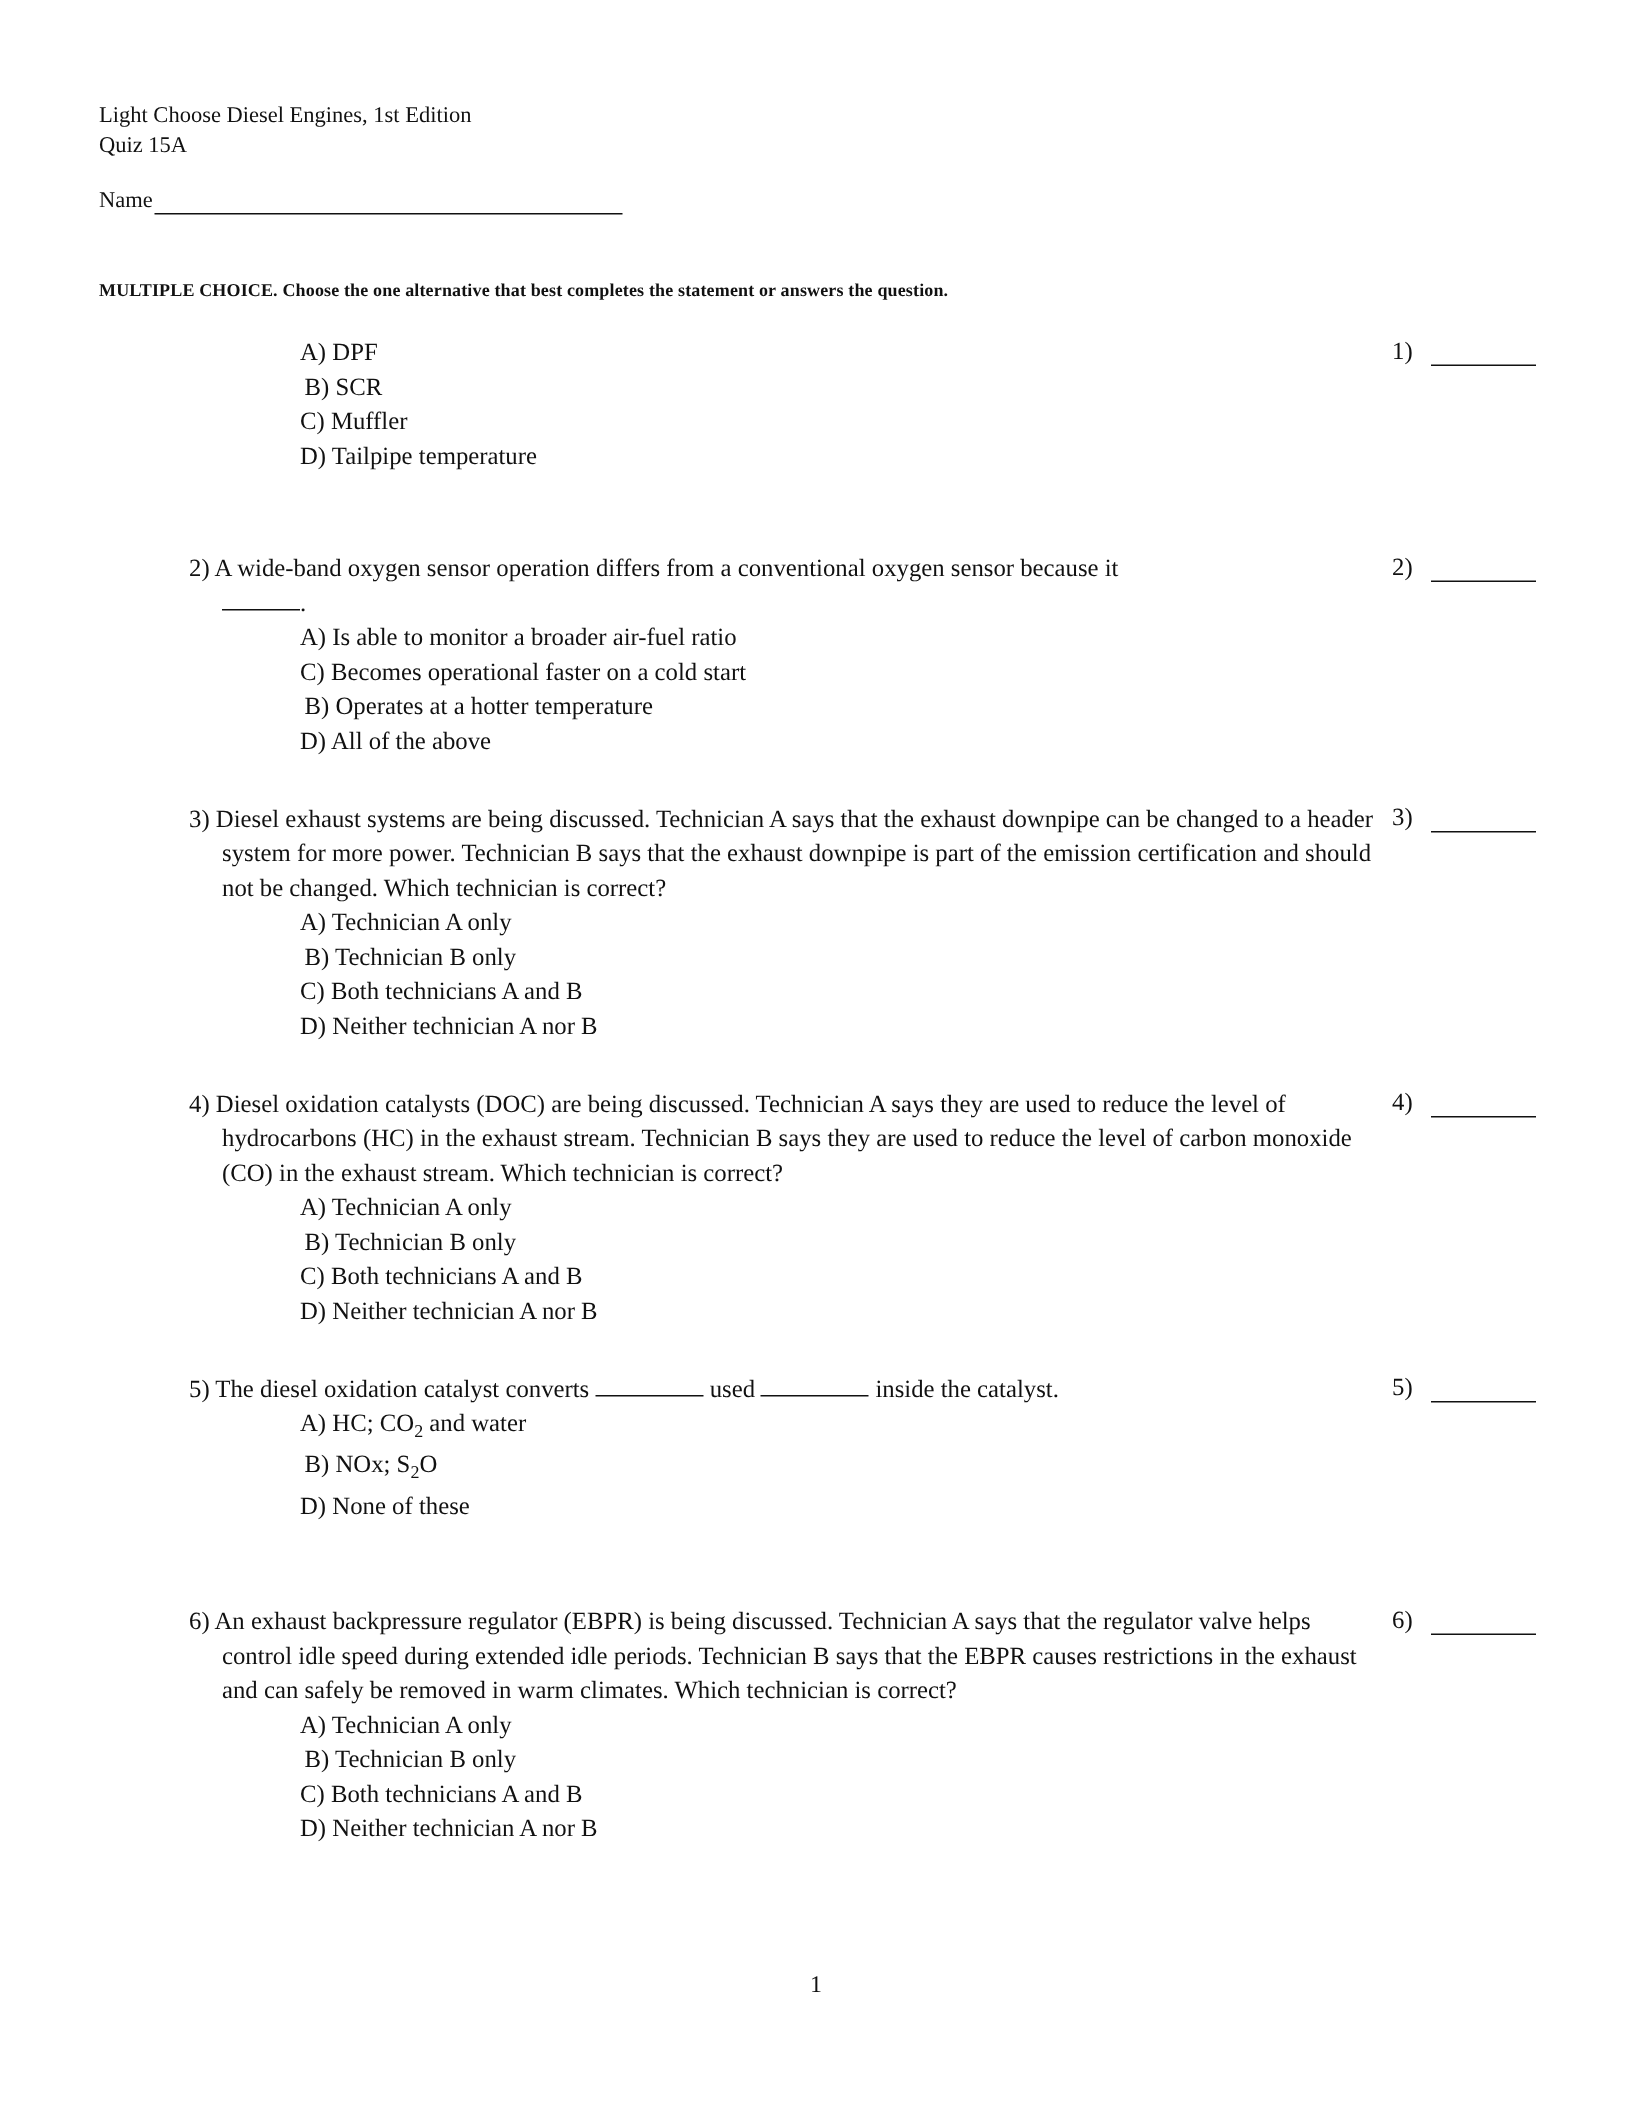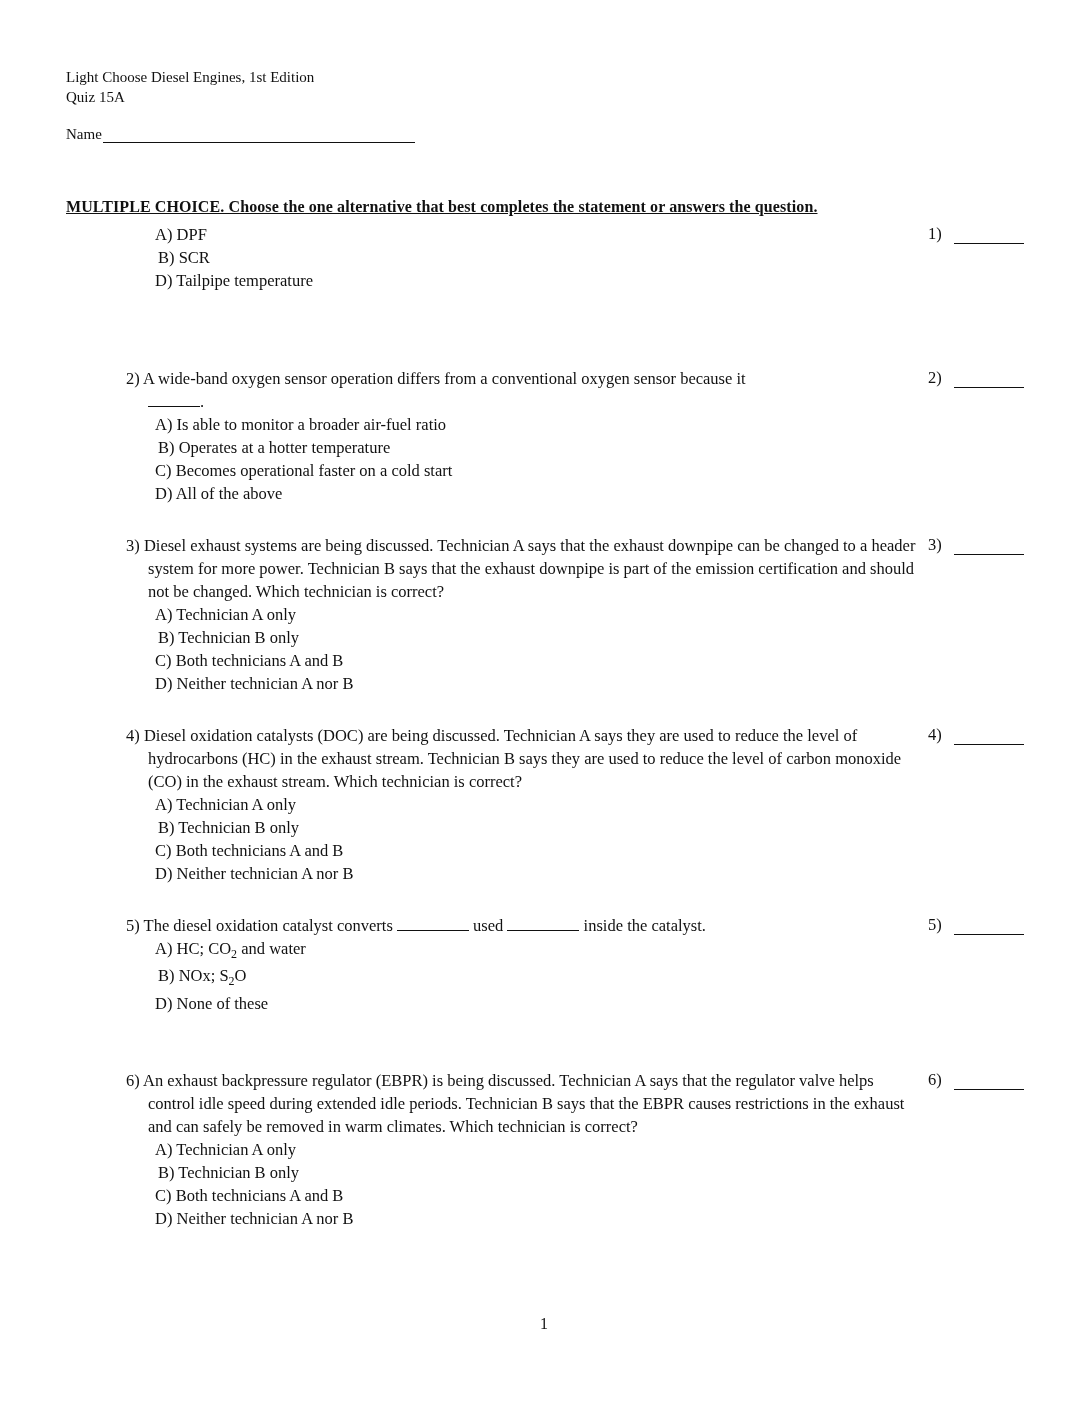--- a/index.html
+++ b/index.html
@@ -1,24 +1,24 @@
 <!DOCTYPE html>
 <html><head>
 <meta charset="utf-8">
 <style>
   html, body { margin: 0; padding: 0; background: #ffffff; }
   body { width: 1088px; height: 1408px; position: relative; overflow: hidden;
          font-family: "Liberation Serif", "DejaVu Serif", serif; color: #111; }
   .hdr { position: absolute; left: 66px; font-size: 15px; line-height: 20px; }
   .name-line { position: absolute; left: 66px; top: 124px; font-size: 15px; display:flex; align-items:flex-end; }
   .name-blank { display:inline-block; width: 312px; border-bottom: 1px solid #111; height: 18px; margin-left: 1px; }
-  .instr { position: absolute; left: 66px; top: 198px; font-size: 16px; font-weight: bold; letter-spacing: 0.1px; text-decoration: underline; }
+  .instr { position: absolute; left: 66px; top: 186px; font-size: 12px; font-weight: bold; letter-spacing: 0.1px; }
   .q { position: absolute; left: 126px; width: 790px; font-size: 16.5px; line-height: 23px; }
   .q .stem { padding-left: 22px; text-indent: -22px; }
-  .q .opts { margin-left: 29px; }
+  .q .opts { margin-left: 74px; }
   .q .opt { height: 23px; }
   .q .opt.ind { padding-left: 3px; }
   .blank-inline { display:inline-block; width: 72px; border-bottom: 1px solid #111; height: 16px; vertical-align: baseline; }
   .ans { position: absolute; left: 928px; font-size: 16.5px; display:flex; align-items:flex-end; }
   .ans .line { display:inline-block; width: 70px; border-bottom: 1.5px solid #111; margin-left: 12px; height: 14px; }
   .pnum { position: absolute; left: 0; width: 1088px; top: 1315px; text-align: center; font-size: 16px; }
   sub { font-size: 12px; vertical-align: -4px; }
 </style>
 </head>
 <body>
@@ -29,35 +29,36 @@
   <span>Name</span>
   <span class="name-blank"></span>
 </div>
 
 <div class="instr">MULTIPLE CHOICE.  Choose the one alternative that best completes the statement or answers the question.</div>
 
 <div class="q" style="top:223px">
   <div class="opts">
     <div class="opt">A) DPF</div>
     <div class="opt ind">B) SCR</div>
+    <div class="opt">C) Muffler</div>
     <div class="opt">D) Tailpipe temperature</div>
   </div>
 </div>
 <div class="ans" style="top:224px">
     <span>1)</span>
     <span class="line"></span>
   </div>
 
 <div class="q" style="top:367px">
   <div class="stem"><span>2)</span> <span>A wide-band oxygen sensor operation differs from a conventional oxygen sensor because it</span></div>
   <div style="padding-left:22px"><span class="blank-inline" style="width:52px"></span><span>.</span></div>
   <div class="opts">
     <div class="opt">A) Is able to monitor a broader air-fuel ratio</div>
+    <div class="opt">C) Becomes operational faster on a cold start</div>
     <div class="opt ind">B) Operates at a hotter temperature</div>
-    <div class="opt">C) Becomes operational faster on a cold start</div>
     <div class="opt">D) All of the above</div>
   </div>
 </div>
 <div class="ans" style="top:368px">
     <span>2)</span>
     <span class="line"></span>
   </div>
 
 <div class="q" style="top:534px">
   <div class="stem"><span>3)</span> <span>Diesel exhaust systems are being discussed. Technician A says that the exhaust downpipe can be changed to a header system for more power. Technician B says that the exhaust downpipe is part of the emission certification and should not be changed. Which technician is correct?</span></div>

